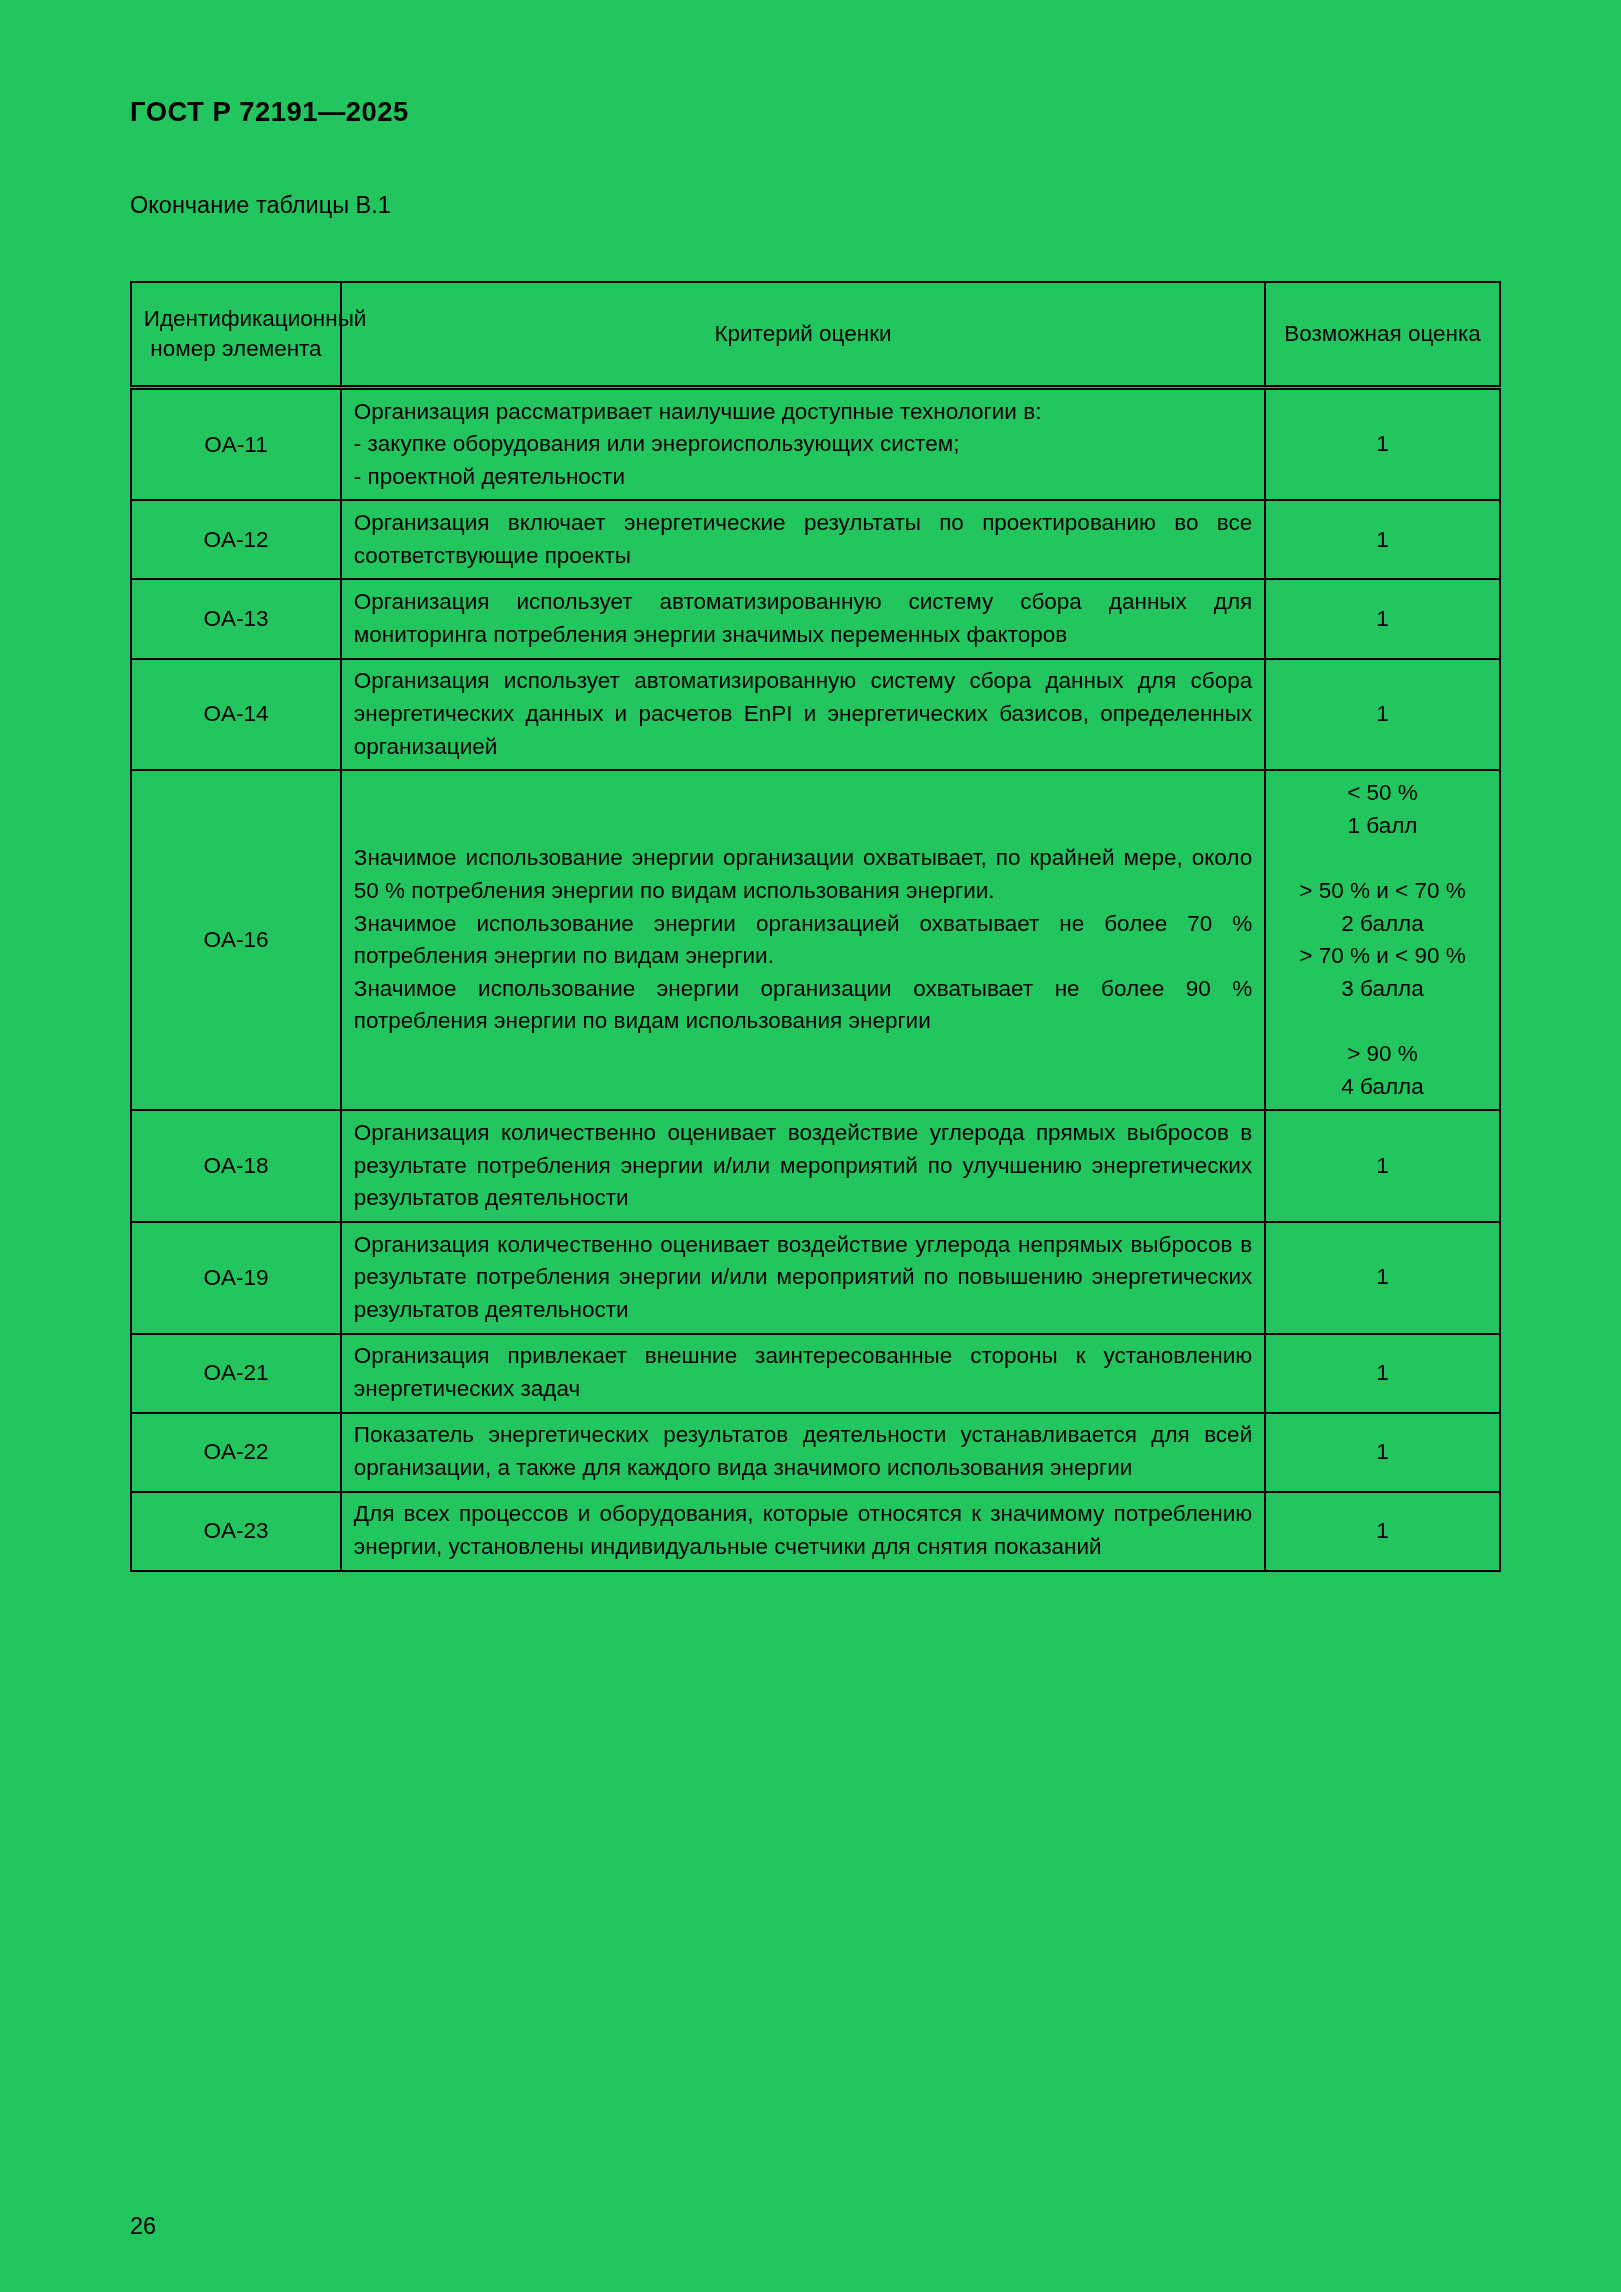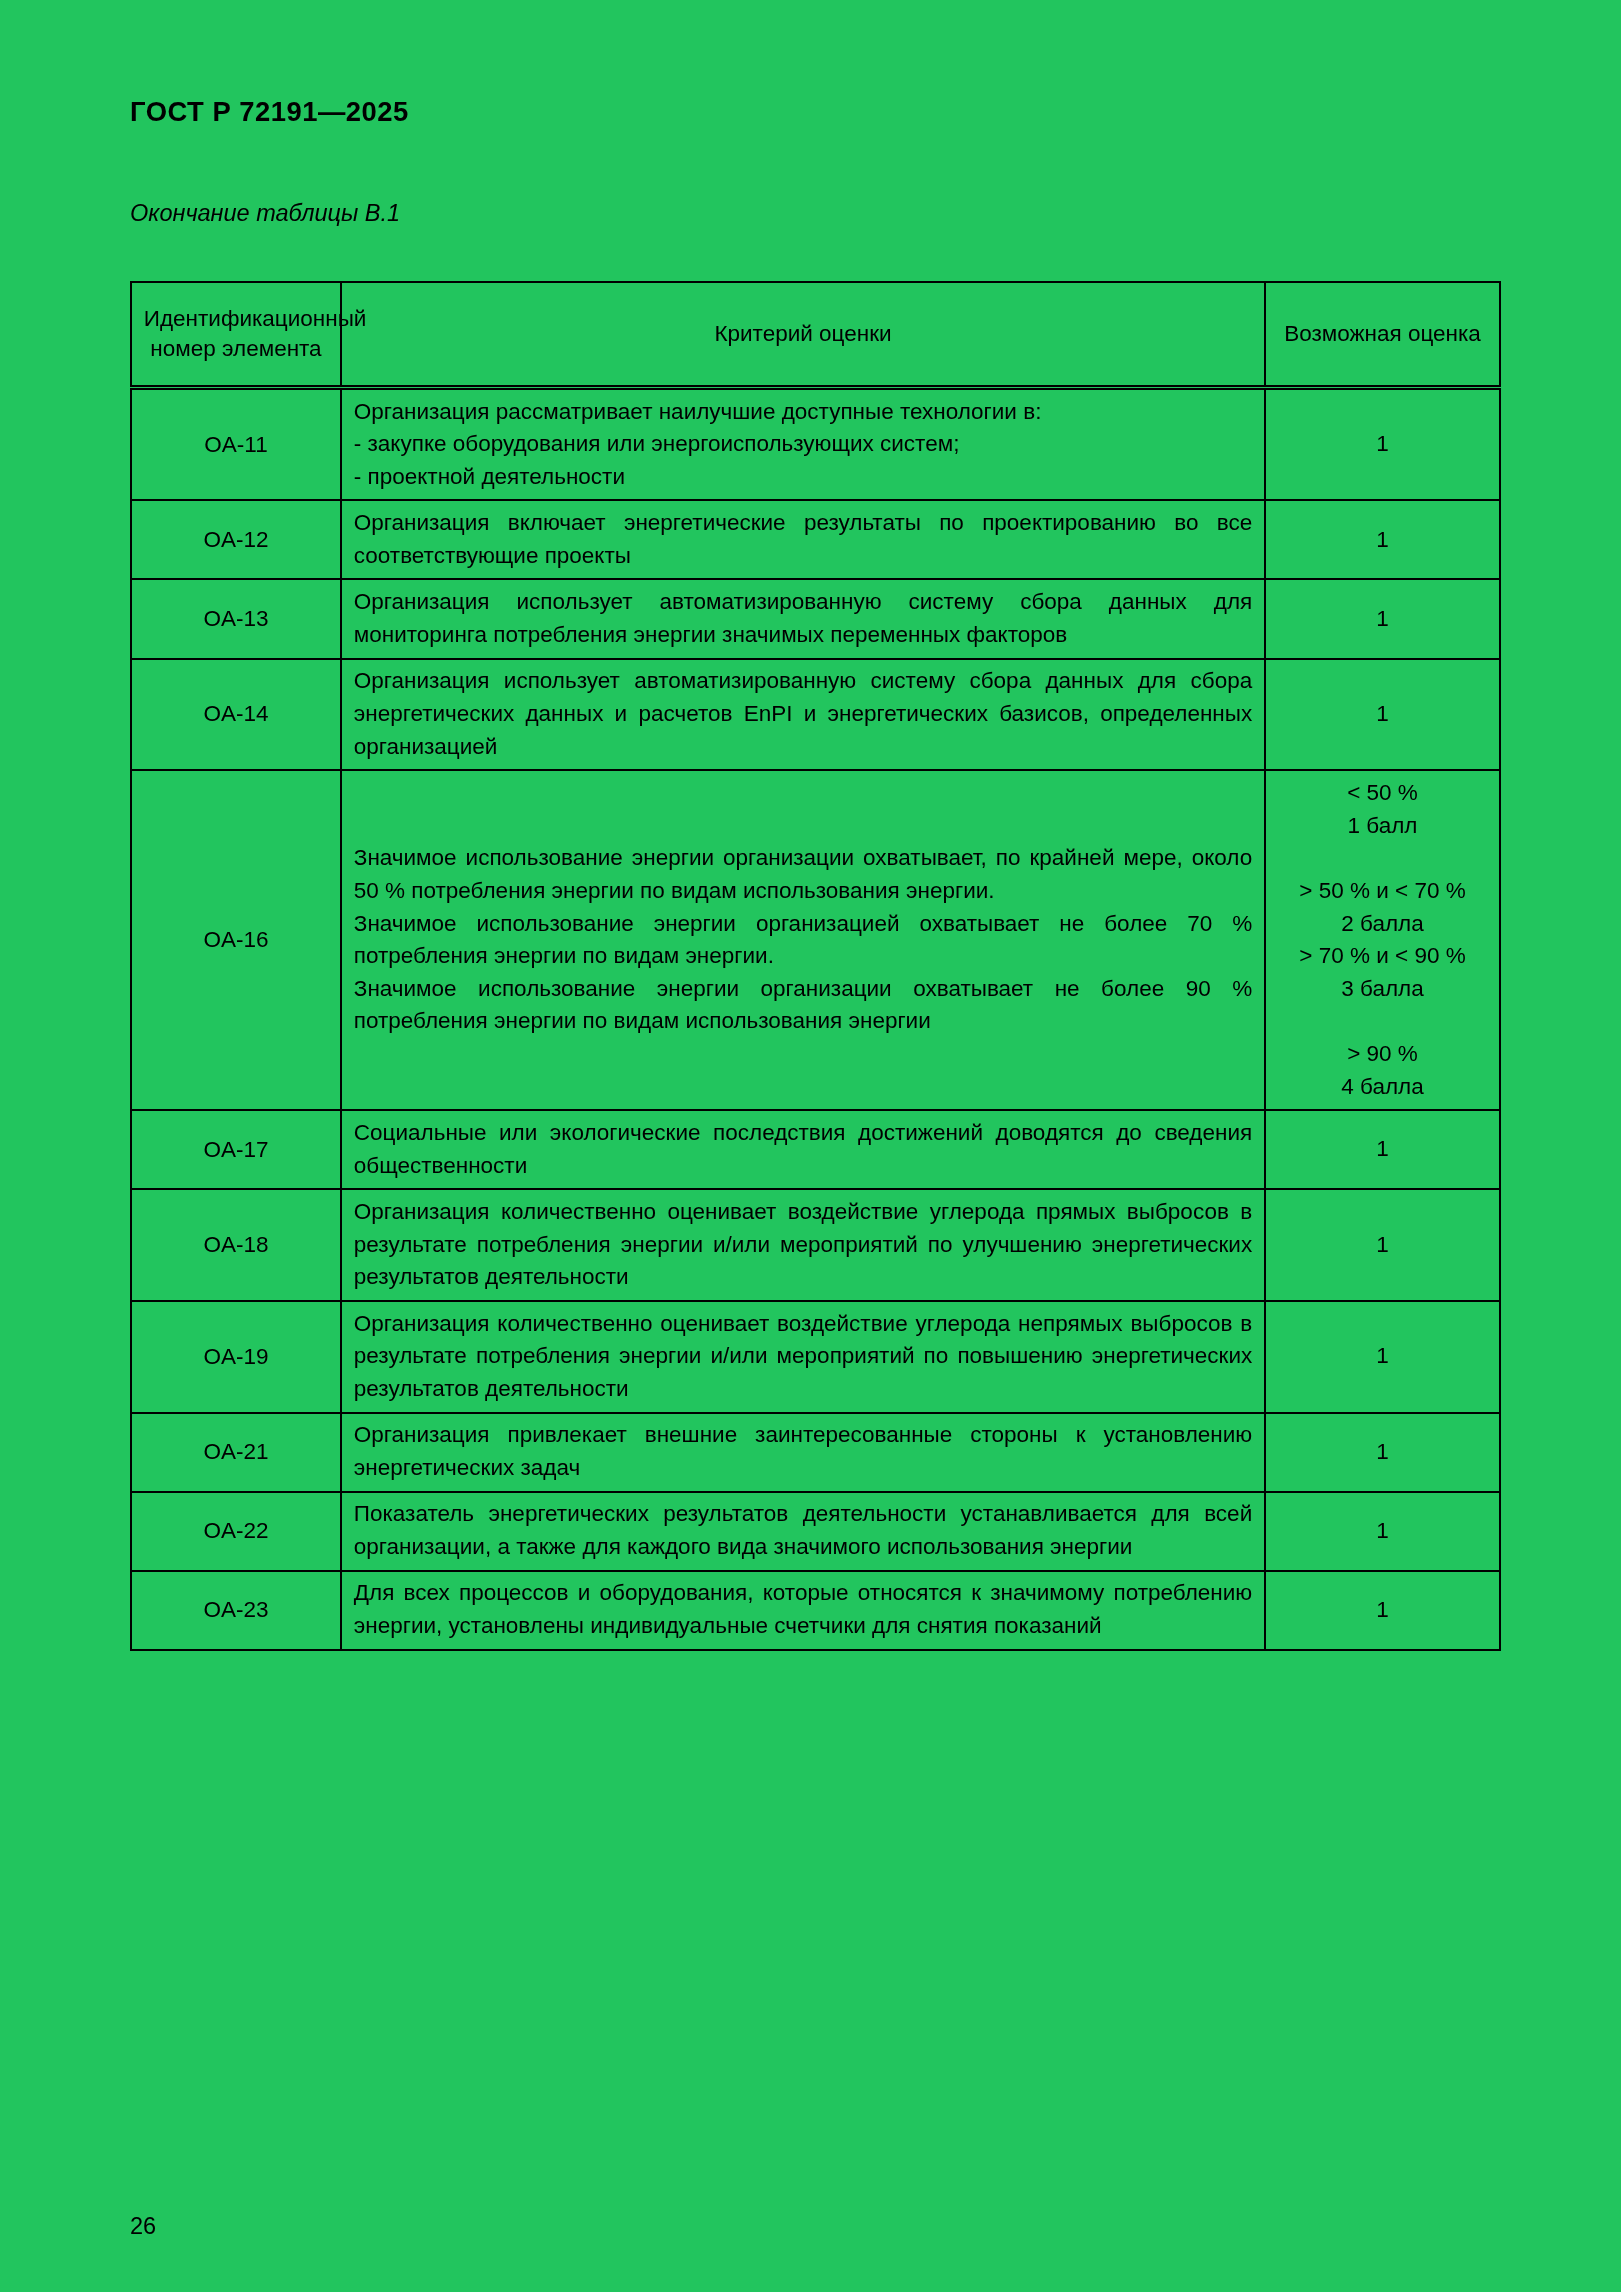--- a/index.html
+++ b/index.html
@@ -16,23 +16,22 @@
     position: absolute;
     left: 130px;
     top: 96px;
     font-size: 27.4px;
     font-weight: bold;
     letter-spacing: 0.5px;
   }
   .table-caption {
     position: absolute;
     left: 130px;
-    top: 200px;
+    top: 192px;
     font-size: 23.5px;
-    font-style: italic;
   }
   table.main {
     position: absolute;
     left: 130px;
     top: 281px;
     width: 1369px;
     border-collapse: collapse;
     table-layout: fixed;
     border: 2.9px solid #000;
   }
@@ -129,25 +128,20 @@
 
 &gt; 50 % и &lt; 70 %
 2 балла
 &gt; 70 % и &lt; 90 %
 3 балла
 
 &gt; 90 %
 4 балла</td>
       </tr>
       <tr>
-        <td class="id-cell">OA-17</td>
-        <td class="crit-cell">Социальные или экологические последствия достижений доводятся до сведения общественности</td>
-        <td class="score-cell">1</td>
-      </tr>
-      <tr>
         <td class="id-cell">OA-18</td>
         <td class="crit-cell">Организация количественно оценивает воздействие углерода прямых выбросов в результате потребления энергии и/или мероприятий по улучшению энергетических результатов деятельности</td>
         <td class="score-cell">1</td>
       </tr>
       <tr>
         <td class="id-cell">OA-19</td>
         <td class="crit-cell">Организация количественно оценивает воздействие углерода непрямых выбросов в результате потребления энергии и/или мероприятий по повышению энергетических результатов деятельности</td>
         <td class="score-cell">1</td>
       </tr>
       <tr>

